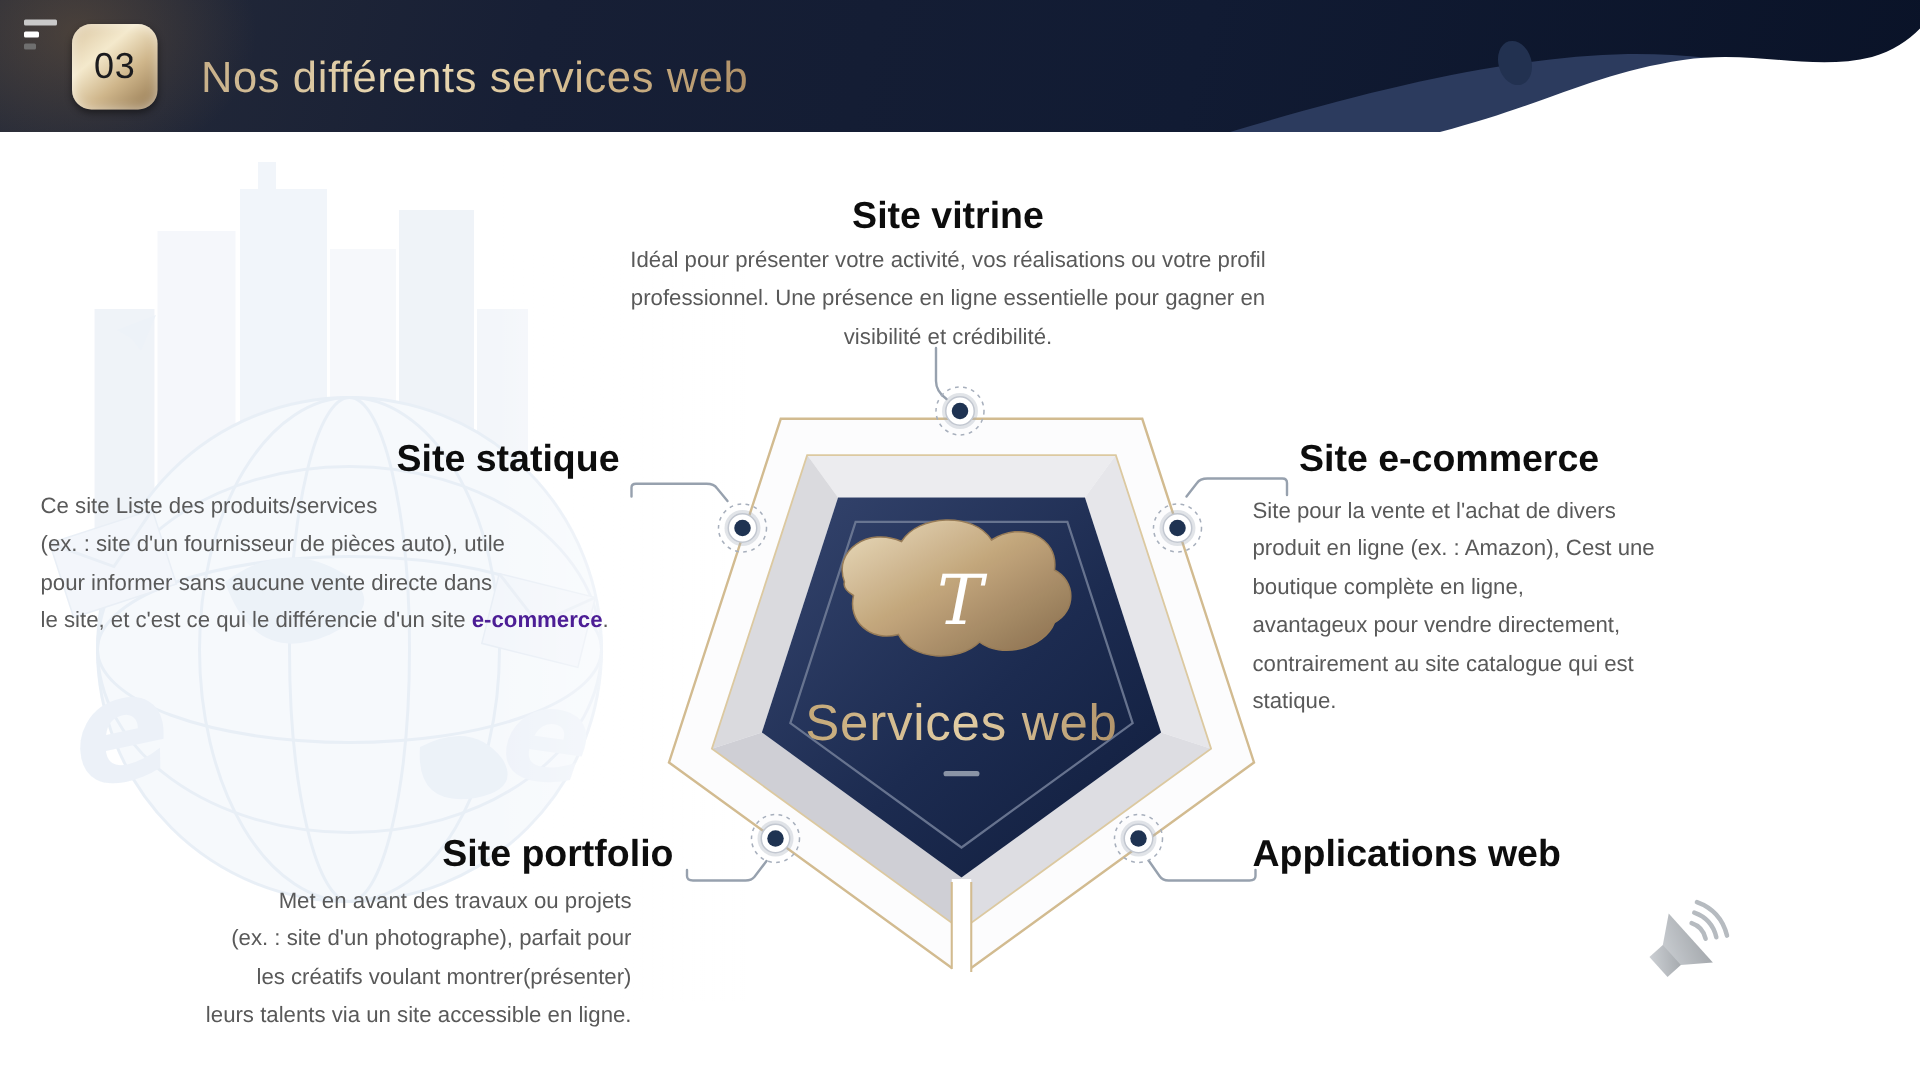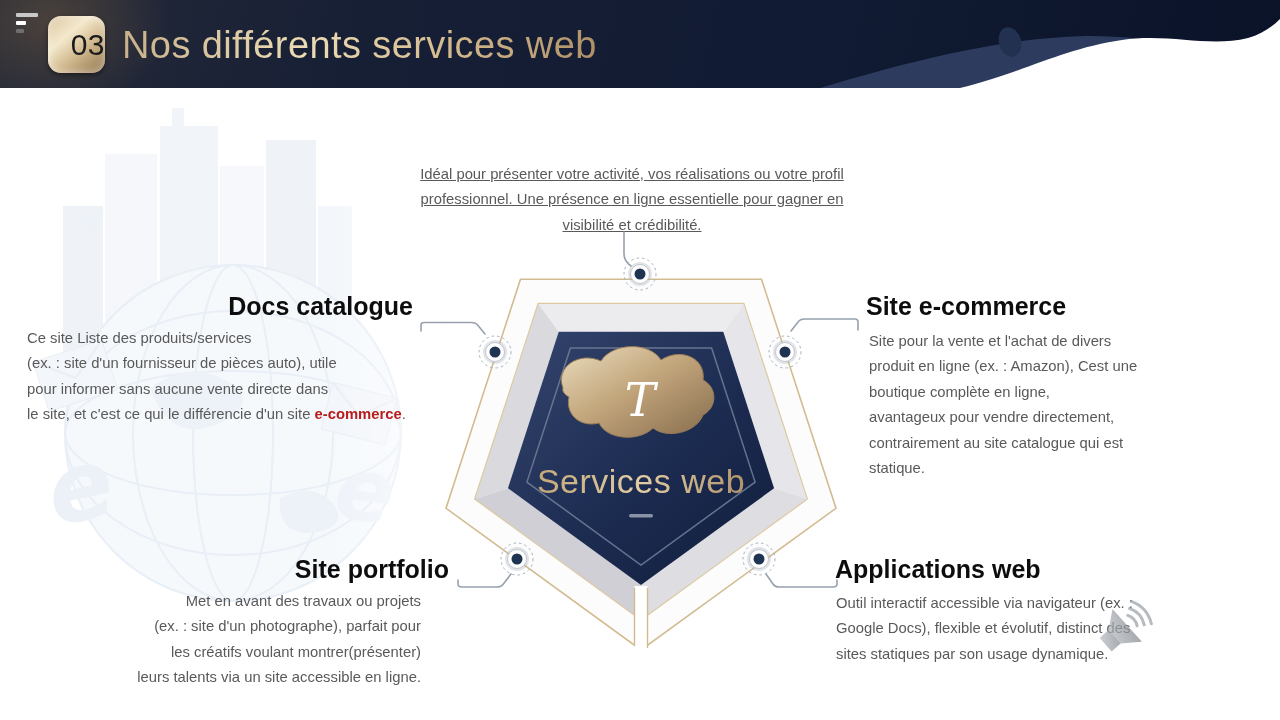--- a/index.html
+++ b/index.html
@@ -17,44 +17,44 @@
   .header-waves{position:absolute;left:0;top:0;}
   .menu-icon{position:absolute;left:16px;top:13px;width:24px;height:26px;}
   .menu-icon i{display:block;border-radius:1px;}
   .menu-icon .b1{width:22px;height:4px;background:#c9c9c9;margin-bottom:4px;}
   .menu-icon .b2{width:10px;height:4px;background:#ffffff;margin-bottom:4px;}
   .menu-icon .b3{width:8px;height:4px;background:#6f6f6f;}
   .badge{
     position:absolute;left:48px;top:16px;width:57px;height:57px;border-radius:13px;
     background:linear-gradient(140deg,#d9c49f 0%,#f4e9cc 34%,#cfb68b 62%,#8f734c 100%);
     box-shadow:inset 0 0 8px rgba(255,255,255,.55), 0 2px 5px rgba(0,0,0,.45);
-    display:flex;align-items:center;justify-content:flex-end;
-    color:#1b1b1e;font-size:30px;font-weight:500;letter-spacing:.5px;
+    display:flex;align-items:center;justify-content:center;
+    color:#1b1b1e;font-size:24px;font-weight:500;letter-spacing:.5px;
   }
   .page-title{
-    position:absolute;left:122px;top:24px;margin:0;
-    font-size:38px;font-weight:400;letter-spacing:.4px;
+    position:absolute;left:122px;top:24px;margin:12px;
+    font-size:29px;font-weight:400;letter-spacing:.4px;
     color:#d6bd93;
   }
   @supports ((-webkit-background-clip:text) or (background-clip:text)){
     .page-title{
       background:linear-gradient(92deg,#c8b089 0%,#ecdcb6 38%,#d3b98d 70%,#af9067 100%);
       -webkit-background-clip:text;background-clip:text;color:transparent;
     }
   }
   
   .sec-title{position:absolute;margin:0;font-size:25px;font-weight:700;color:#0d0d0d;white-space:nowrap;text-align:right;}
   .sec-body{position:absolute;margin:0;font-size:14.8px;line-height:25.4px;color:#595959;white-space:pre-line;}
   .t-vitrine{left:352px;top:130px;width:560px;text-align:center;}
-  .b-vitrine{left:352px;top:162px;width:560px;text-align:center;text-decoration:underline;}
+  .b-vitrine{left:352px;top:162px;width:560px;text-align:center;}
   .t-catalogue{right:867px;top:292px;text-align:right;}
   .b-catalogue{right:813px;top:326px;width:440px;}
-  .b-catalogue b{color:#b91c1c;}
+  .b-catalogue b{color:#4c1d95;}
   .t-ecommerce{left:866px;top:292px;}
-  .b-ecommerce{left:869px;top:329px;width:360px;}
+  .b-ecommerce{left:835px;top:329px;width:360px;}
   .t-portfolio{right:831px;top:555px;text-align:left;}
   .b-portfolio{right:859px;top:589px;width:420px;text-align:right;}
   .t-applications{left:835px;top:555px;}
   .b-applications{left:836px;top:591px;width:400px;}
   
   .watermark{position:absolute;left:0;top:88px;}
   .diagram{position:absolute;left:400px;top:230px;}
   .audio{position:absolute;left:1088px;top:590px;opacity:.72;}
 </style>
 </head>
@@ -118,48 +118,46 @@
       <i class="b1"></i>
         <i class="b2"></i>
         <i class="b3"></i>
     </div>
     <div class="badge">
       <span>03</span>
     </div>
     <h1 class="page-title">Nos différents services web</h1>
   </div>
 
+  <h2 class="sec-title t-vitrine">Site vitrine</h2>
   <p class="sec-body  b-vitrine">Idéal pour présenter votre activité, vos réalisations ou votre profil
 professionnel. Une présence en ligne essentielle pour gagner en
 visibilité et crédibilité.</p>
 
-  <h2 class="sec-title t-catalogue">Docs catalogue</h2>
+  <h2 class="sec-title t-catalogue">Site statique</h2>
   <p class="sec-body  b-catalogue"><span>Ce site Liste des produits/services
 (ex. : site d'un fournisseur de pièces auto), utile
 pour informer sans aucune vente directe dans
 le site, et c'est ce qui le différencie d'un site </span><b>e-commerce</b><span>.</span></p>
 
   <h2 class="sec-title t-ecommerce">Site e-commerce</h2>
   <p class="sec-body  b-ecommerce">Site pour la vente et l'achat de divers
 produit en ligne (ex. : Amazon), Cest une
 boutique complète en ligne,
 avantageux pour vendre directement,
 contrairement au site catalogue qui est
 statique.</p>
 
   <h2 class="sec-title t-portfolio">Site portfolio</h2>
   <p class="sec-body  b-portfolio">Met en avant des travaux ou projets
 (ex. : site d'un photographe), parfait pour
 les créatifs voulant montrer(présenter)
 leurs talents via un site accessible en ligne.</p>
 
   <h2 class="sec-title t-applications">Applications web</h2>
-  <p class="sec-body  b-applications">Outil interactif accessible via navigateur (ex. :
-Google Docs), flexible et évolutif, distinct des
-sites statiques par son usage dynamique.</p>
 
   <svg class="diagram" width="480" height="440" viewBox="0 0 480 440">
     <defs>
       <linearGradient id="navyGrad" x1="0" y1="0" x2="1" y2="1">
         <stop offset="0" stop-color="#35456e"></stop>
         <stop offset="0.55" stop-color="#1c2b50"></stop>
         <stop offset="1" stop-color="#101d3c"></stop>
       </linearGradient>
       <linearGradient id="logoGold" x1="0" y1="0" x2="1" y2="1">
         <stop offset="0" stop-color="#f0e2c2"></stop>

